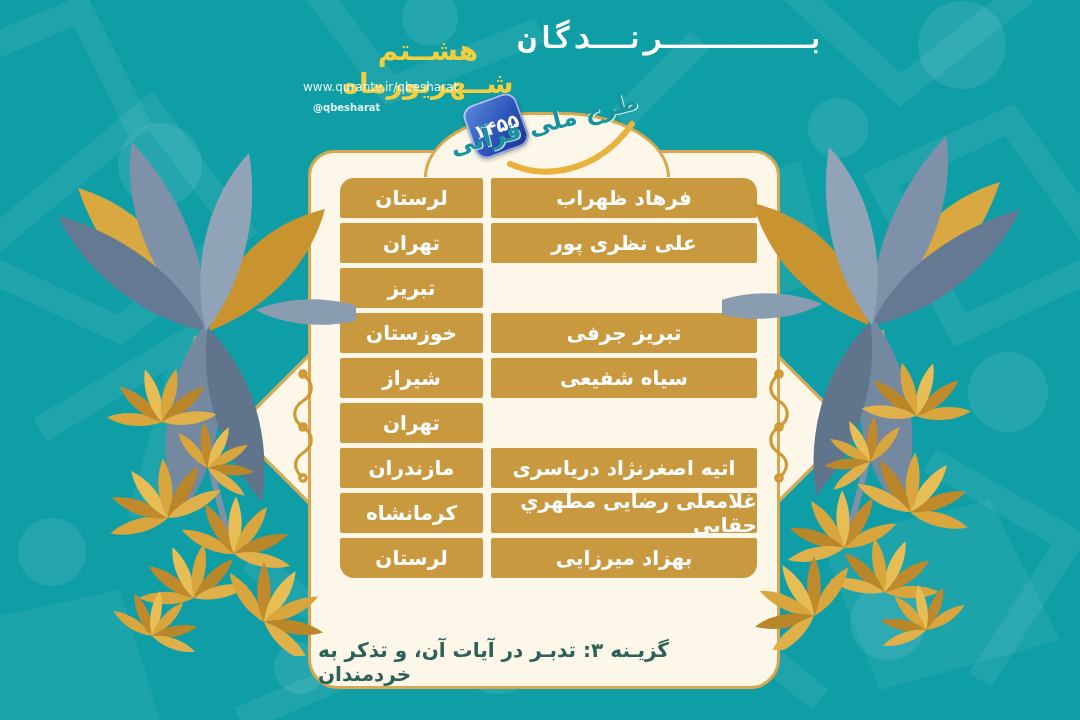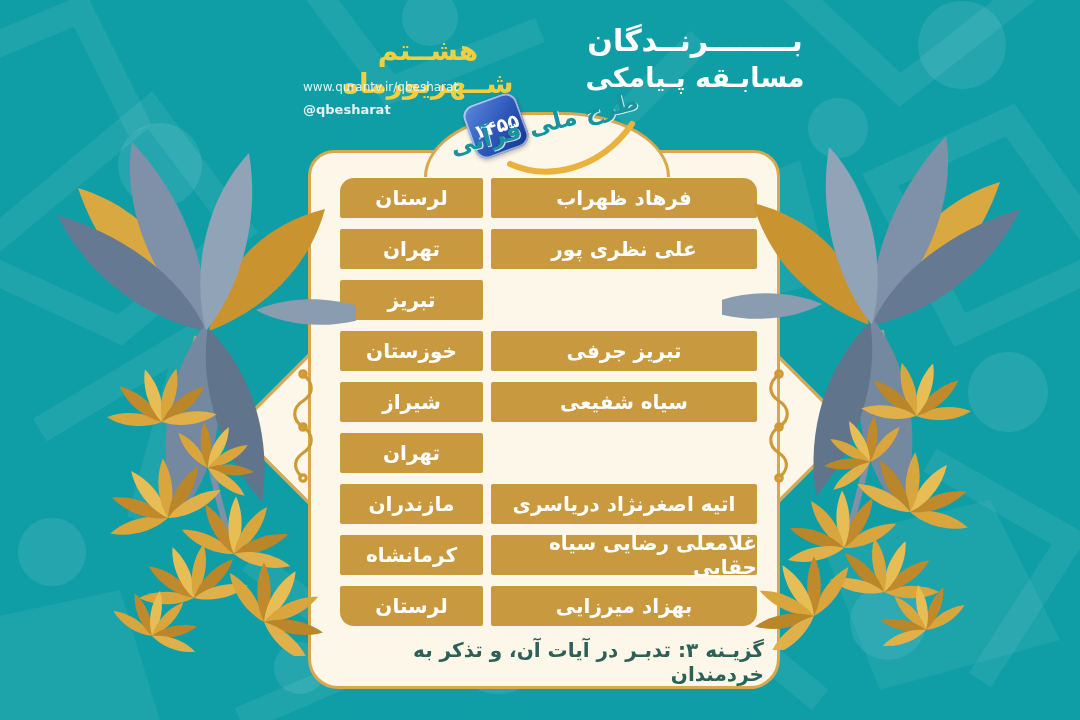--- a/index.html
+++ b/index.html
@@ -5,27 +5,27 @@
   html,body{margin:0;padding:0;}
   .canvas{
     position:relative; width:1080px; height:720px; overflow:hidden;
     background:var(--teal,#109ea6);
     font-family:"DejaVu Sans", sans-serif;
   }
   .abs{position:absolute;}
   
   .bg-pattern{left:0;top:0;width:1080px;height:720px;z-index:0;pointer-events:none;}
   
-  .title-block{right:255px;top:22px;width:260px;text-align:center;direction:rtl;z-index:3;color:#ffffff;}
+  .title-block{right:255px;top:22px;width:260px;direction:rtl;z-index:3;color:#ffffff;font-family:Liberation Mono, monospace;}
   .title-line1{font-size:30px;font-weight:bold;letter-spacing:1px;line-height:1.25;}
   .title-line2{font-size:27px;font-weight:bold;line-height:1.3;}
   .date-heading{left:298px;top:34px;width:260px;direction:rtl;text-align:center;
     color:var(--yellow,#f2cf3f);font-size:28px;font-weight:bold;z-index:3;}
   .website{left:303px;top:80px;color:#eef7f5;font-size:12px;z-index:3;font-weight:normal;opacity:.95;}
-  .social{left:303px;top:102px;color:#eef7f5;font-size:13px;z-index:3;font-weight:bold;opacity:.95;}
+  .social{left:313px;top:102px;color:#eef7f5;font-size:10px;z-index:3;font-weight:bold;opacity:.95;}
   
   .panel{left:308px;top:150px;width:466px;height:533px;z-index:5;
     background:var(--cream,#fcf7e9);
     border:3px solid var(--gold-border,#d8a74f);
     border-radius:26px 26px 30px 30px;}
   .panel-bump{left:424px;top:112px;width:240px;height:62px;z-index:6;
     background:var(--cream,#fcf7e9);
     border:3px solid var(--gold-border,#d8a74f);border-bottom:none;
     border-radius:120px 120px 0 0 / 72px 72px 0 0;}
   .panel-wing{width:104px;height:104px;z-index:4;background:var(--cream,#fcf7e9);
@@ -42,29 +42,29 @@
     border-radius:12px;transform:rotate(-20deg);
     box-shadow:0 2px 4px rgba(0,0,0,.25), inset 0 0 0 2px rgba(255,255,255,.55);
     display:flex;align-items:center;justify-content:center;}
   .logo-badge span{color:#fff;font-size:19px;font-weight:bold;transform:rotate(3deg);}
   .logo-swoosh{position:absolute;left:58px;top:18px;}
   .logo-calligraphy{position:absolute;right:2px;top:22px;direction:rtl;
     color:#17949e;font-size:24px;font-weight:bold;transform:rotate(-14deg);
     text-shadow:1px 1px 0 rgba(255,255,255,.8);white-space:nowrap;}
   
   .winners-table{left:340px;top:178px;width:417px;z-index:8;direction:ltr;}
-  .row{display:grid;grid-template-columns:143px 266px;column-gap:8px;margin-bottom:11px;}
+  .row{display:grid;grid-template-columns:143px 266px;column-gap:8px;margin-bottom:5px;}
   .cell{height:40px;background:var(--cell-gold,#c9993f);color:#fff;
     display:flex;align-items:center;justify-content:center;
     font-size:20px;font-weight:bold;direction:rtl;border-radius:2px;}
   .row:first-child .city{border-top-left-radius:14px;}
   .row:first-child .name{border-top-right-radius:14px;}
   .row:last-child .city{border-bottom-left-radius:14px;}
   .row:last-child .name{border-bottom-right-radius:14px;}
-  .footer-line{left:318px;top:638px;width:446px;text-align:right;direction:rtl;
+  .footer-line{left:318px;top:638px;width:446px;text-align:left;direction:rtl;
     color:var(--footer,#2d6057);font-size:20px;font-weight:bold;z-index:8;}
   
   .flower{z-index:10;pointer-events:none;}
   .flower-left{left:26px;top:116px;}
   .flower-right{left:722px;top:110px;transform:scaleX(-1);}
 </style>
 </head>
 <body>
 
 <div class="canvas" style="--teal: #109ea6; --cream: #fcf7e9; --gold-border: #d8a74f; --cell-gold: #c9993f; --yellow: #f2cf3f; --footer: #2d6057;">
@@ -95,21 +95,20 @@
     </g>
     <g fill="rgba(255,255,255,0.055)">
       <polygon points="820,540 990,500 1060,640 880,690"></polygon>
       <polygon points="-20,620 120,590 160,720 -20,720"></polygon>
       <polygon points="700,200 800,160 830,280 720,310"></polygon>
     </g>
   </svg>
 
   <div class="abs title-block">
     <div class="title-line1">بــــــــرنــدگان</div>
-    <div class="title-line2">مسابـقه پـیامکی</div>
   </div>
 
   <div class="abs date-heading">هشــتم شــهریورماه</div>
   <div class="abs website">www.qurantv.ir/qbesharat</div>
   <div class="abs social">@qbesharat</div>
 
   <div class="abs panel-wing wing-left"></div>
   <div class="abs panel-wing wing-right"></div>
   <div class="abs panel"></div>
   <div class="abs panel-bump"></div>
@@ -163,21 +162,21 @@
       </div>
       <div class="row">
         <div class="cell city">تهران</div>
       </div>
       <div class="row">
         <div class="cell city">مازندران</div>
         <div class="cell name">اتیه اصغرنژاد دریاسری</div>
       </div>
       <div class="row">
         <div class="cell city">کرمانشاه</div>
-        <div class="cell name">غلامعلی رضایی سیاه چقایی</div>
+        <div class="cell name">غلامعلی رضایی مطهري چقایی</div>
       </div>
       <div class="row">
         <div class="cell city">لرستان</div>
         <div class="cell name">بهزاد میرزایی</div>
       </div>
     </div>
 
   <div class="abs footer-line">گزیـنه ۳: تدبـر در آیات آن، و تذکر به خردمندان</div>
 
   <svg class="abs flower flower-left" width="330" height="540" viewBox="0 0 330 540" xmlns="http://www.w3.org/2000/svg">

